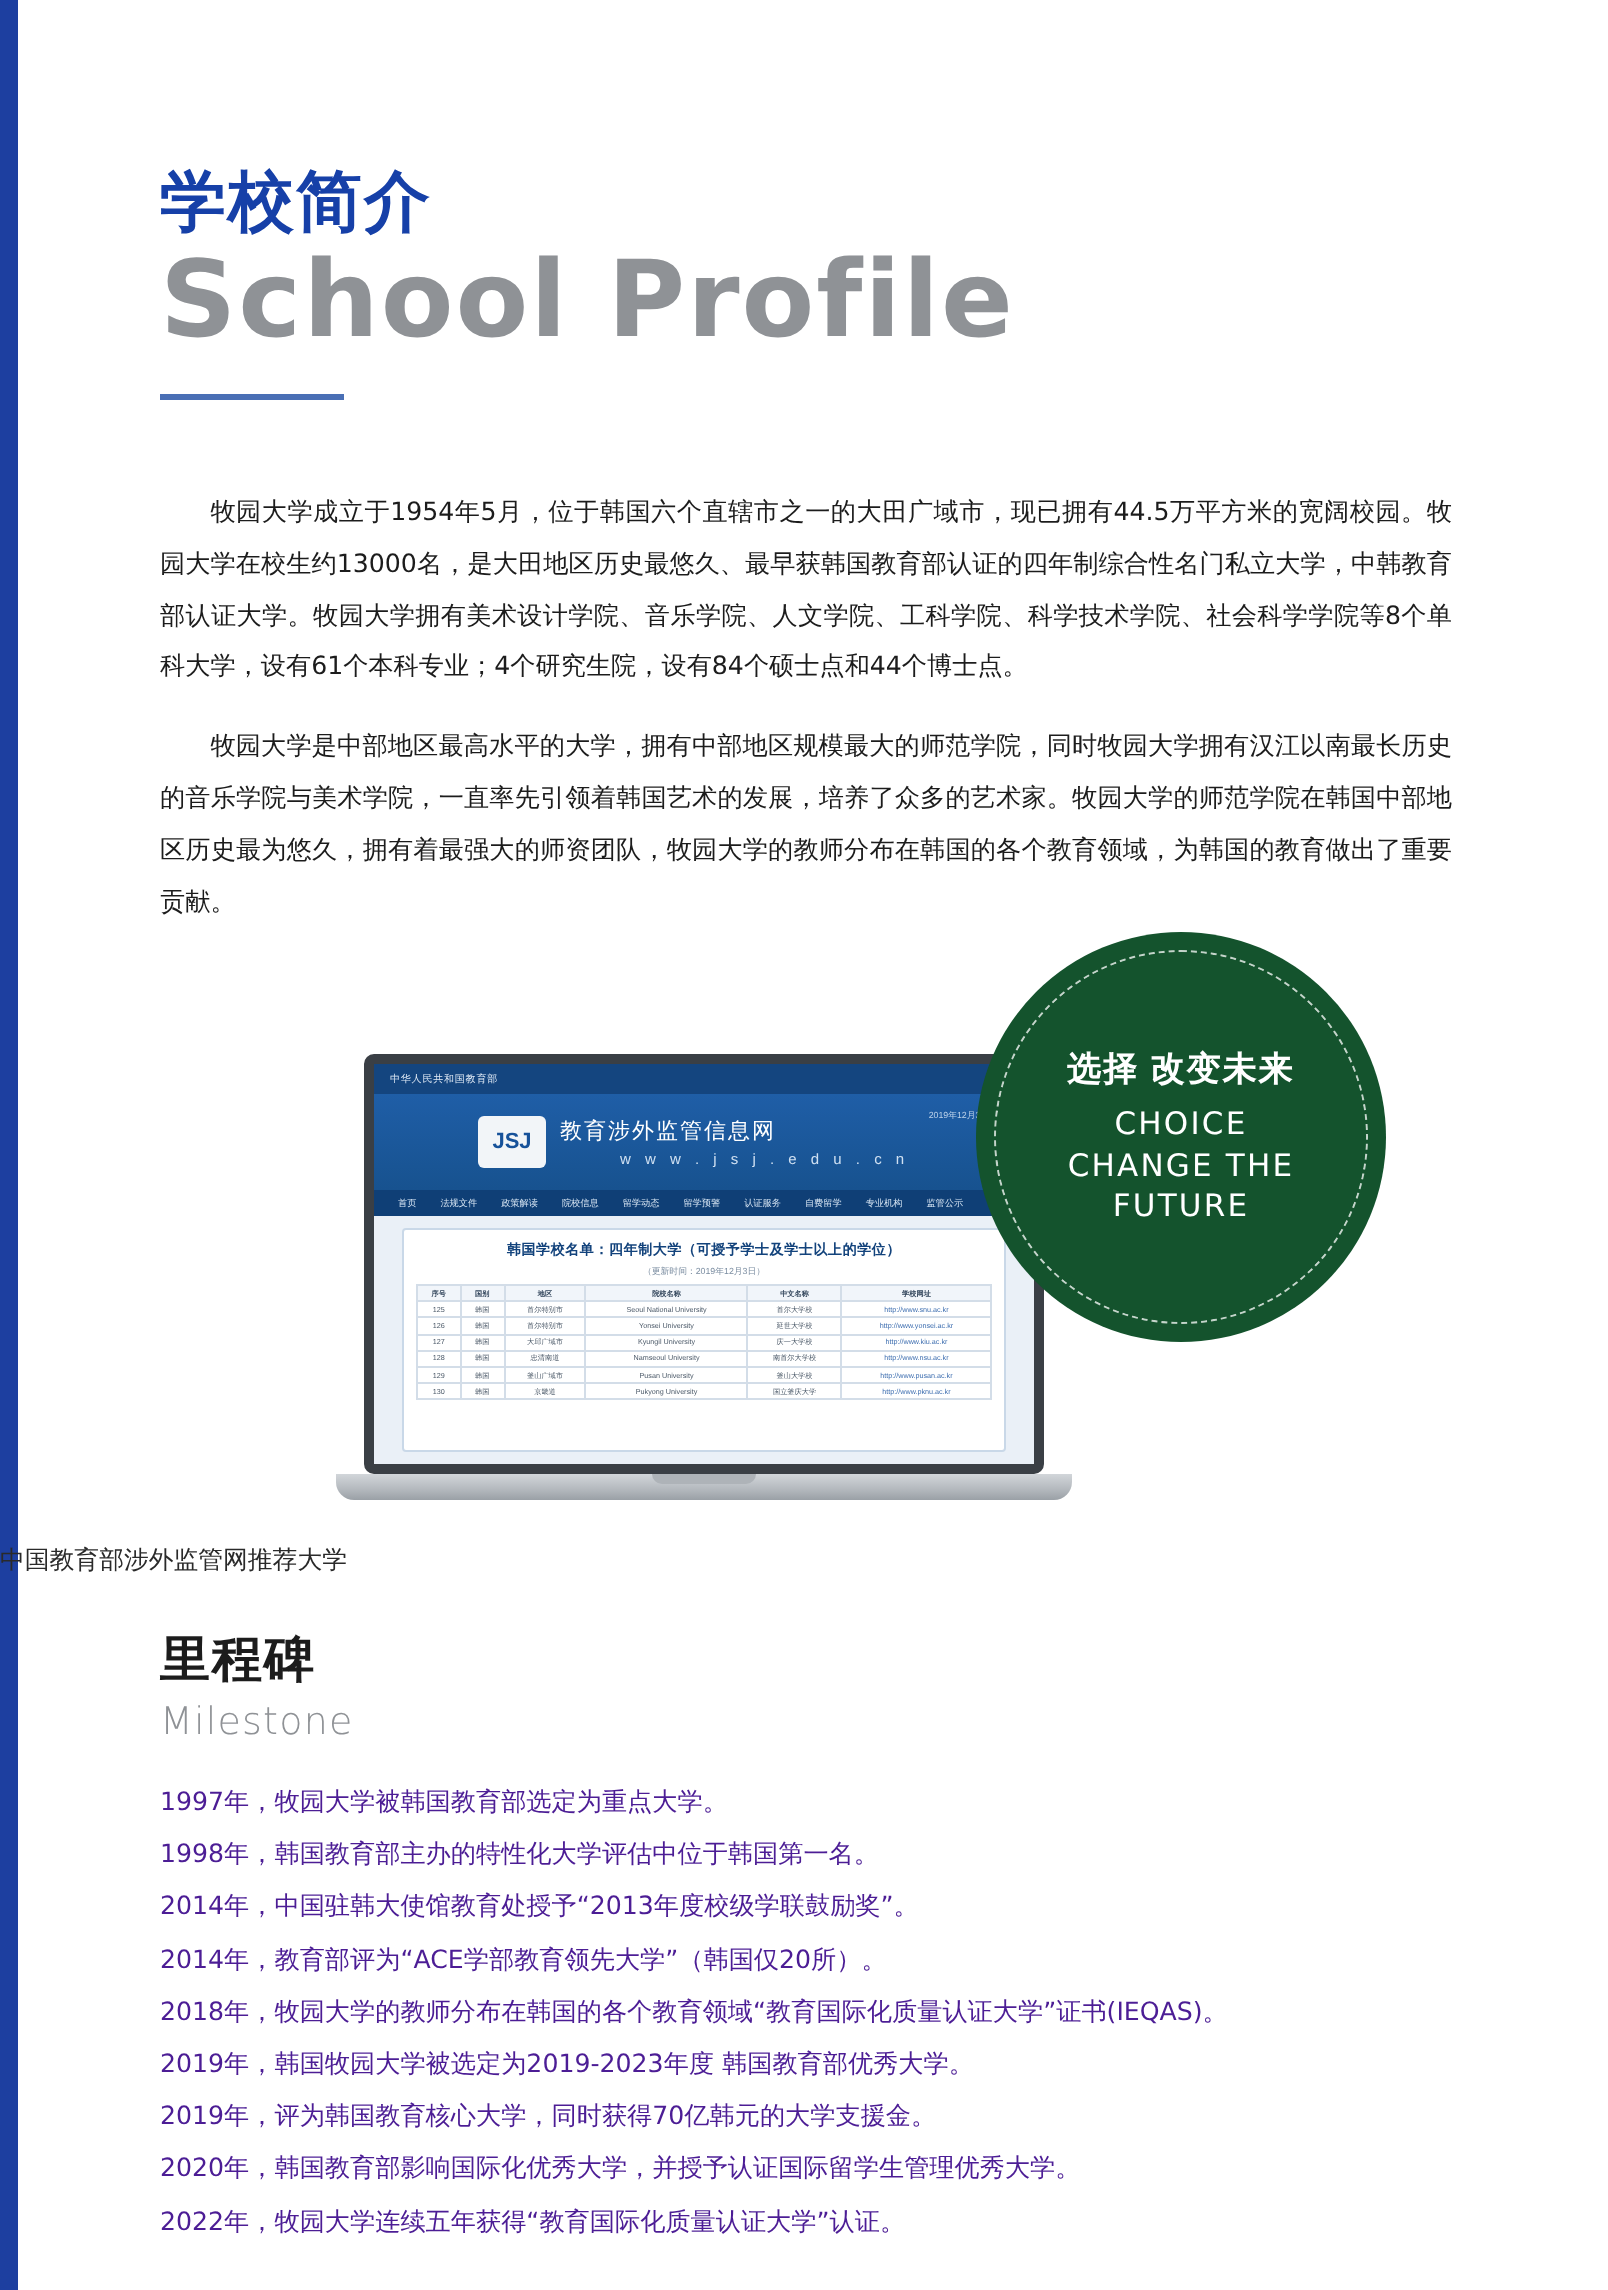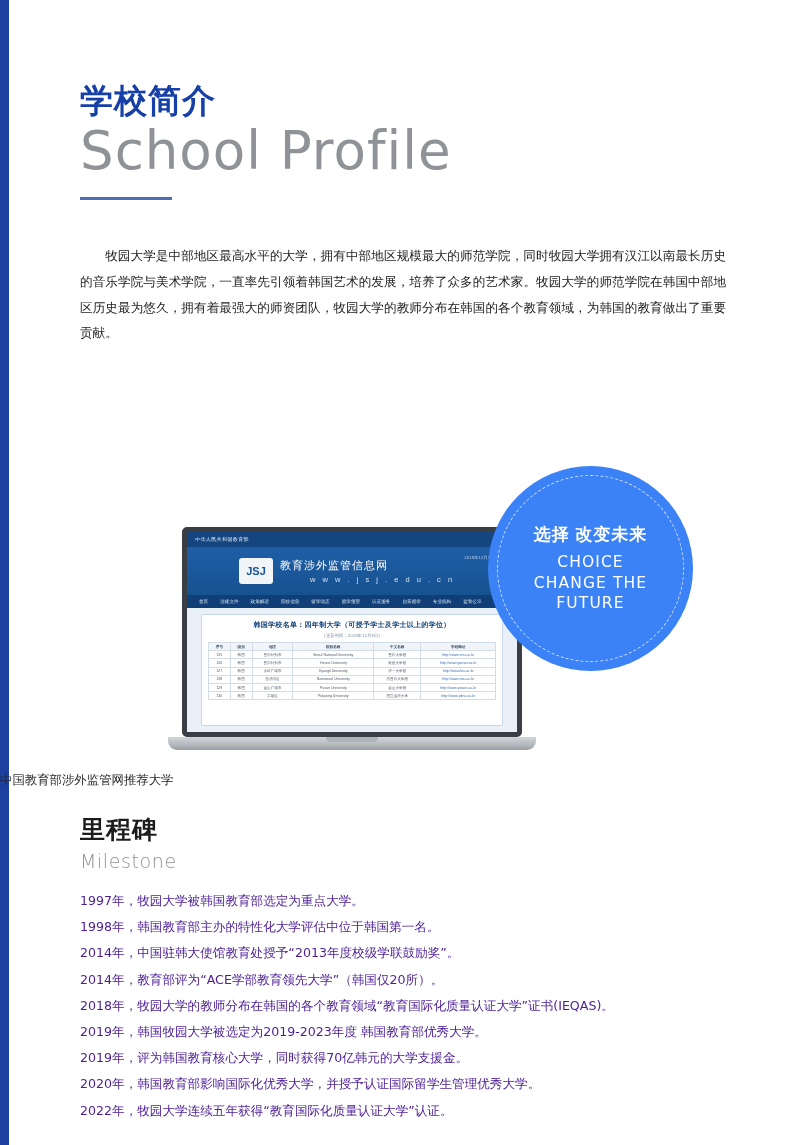--- a/index.html
+++ b/index.html
@@ -32,21 +32,21 @@
     font-size: 33px;
     font-weight: bold;
     color: #1640a8;
     letter-spacing: 1px;
     line-height: 1.15;
   }
   .title-en {
     margin-top: 2px;
     font-size: 53px;
     color: #8f9296;
-    font-weight: 400;
+    font-weight: 700;
     letter-spacing: 1px;
     line-height: 1.08;
     font-family: "DejaVu Sans", sans-serif;
   }
   .rule {
     margin-top: 18px;
     width: 92px; height: 3px;
     background: #4a6fb5;
   }
 
@@ -170,21 +170,21 @@
     background: #aeb3b8;
     border-radius: 0 0 5px 5px;
   }
 
   
   .badge {
     position: absolute;
     left: 488px; top: 466px;
     width: 205px; height: 205px;
     border-radius: 50%;
-    background: #3b82f6;
+    background: #14532d;
     color: #fff;
     display: flex; flex-direction: column;
     align-items: center; justify-content: center;
     text-align: center;
   }
   .badge::before {
     content: "";
     position: absolute;
     left: 9px; top: 9px; right: 9px; bottom: 9px;
     border: 1.5px dashed rgba(255,255,255,.75);
@@ -245,20 +245,21 @@
 
   <div class="edge-bar"></div>
 
   <div class="header">
     <div class="title-cn">学校简介</div>
     <div class="title-en">School Profile</div>
     <div class="rule"></div>
   </div>
 
   <div class="body-text">
+    <p>牧园大学成立于1954年5月，位于韩国六个直辖市之一的大田广域市，现已拥有44.5万平方米的宽阔校园。牧园大学在校生约13000名，是大田地区历史最悠久、最早获韩国教育部认证的四年制综合性名门私立大学，中韩教育部认证大学。牧园大学拥有美术设计学院、音乐学院、人文学院、工科学院、科学技术学院、社会科学学院等8个单科大学，设有61个本科专业；4个研究生院，设有84个硕士点和44个博士点。</p>
     <p class="no-indent">牧园大学是中部地区最高水平的大学，拥有中部地区规模最大的师范学院，同时牧园大学拥有汉江以南最长历史的音乐学院与美术学院，一直率先引领着韩国艺术的发展，培养了众多的艺术家。牧园大学的师范学院在韩国中部地区历史最为悠久，拥有着最强大的师资团队，牧园大学的教师分布在韩国的各个教育领域，为韩国的教育做出了重要贡献。</p>
   </div>
 
   <div class="device-wrap">
     <div class="laptop-screen">
       <div class="lp-topbar">中华人民共和国教育部</div>
       <div class="lp-brand">
         <div class="lp-logo">JSJ</div>
         <div class="lp-brand-text">
           <div class="lp-brand-title">教育涉外监管信息网</div>

